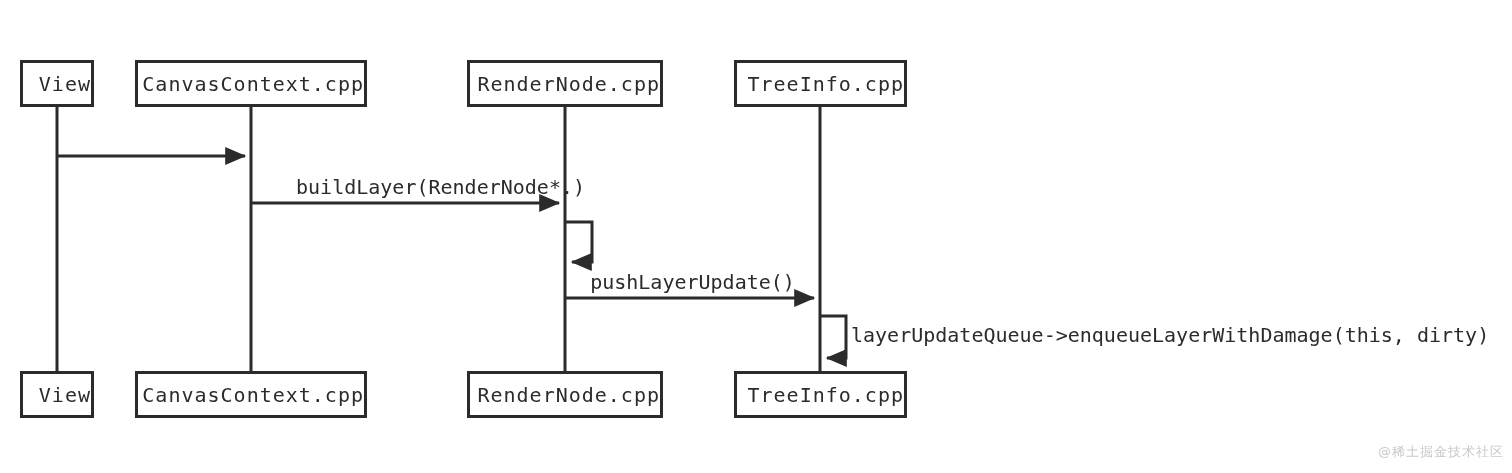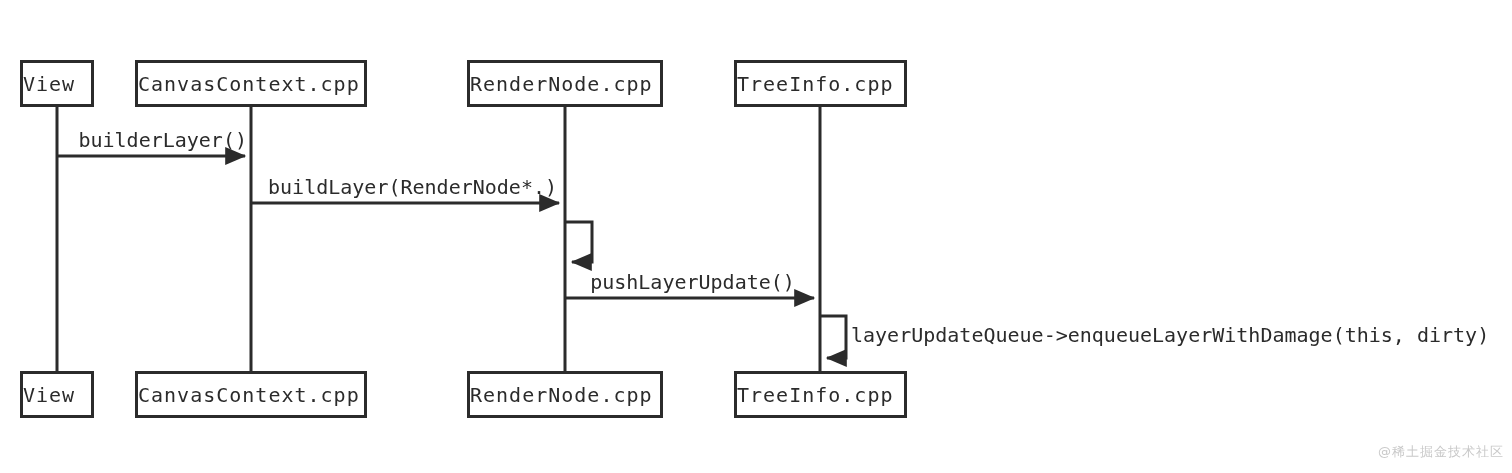--- a/index.html
+++ b/index.html
@@ -21,21 +21,21 @@
     left: 0;
     top: 0;
   }
   .actor-box {
     position: absolute;
     height: 41px;
     border: 3px solid #2b2b2b;
     background: #ffffff;
     display: flex;
     align-items: center;
-    justify-content: flex-start;
+    justify-content: flex-end;
     font-size: 20px;
     letter-spacing: 1px;
     white-space: nowrap;
     box-sizing: content-box;
   }
   .msg-label {
     position: absolute;
     font-size: 20px;
     line-height: 24px;
     white-space: nowrap;
@@ -56,21 +56,21 @@
   .a1t { left: 135px; top: 60px;  width: 226px; }
   .a2t { left: 467px; top: 60px;  width: 190px; }
   .a3t { left: 734px; top: 60px;  width: 167px; }
   
   .a0b { left: 20px;  top: 371px; width: 68px;  }
   .a1b { left: 135px; top: 371px; width: 226px; }
   .a2b { left: 467px; top: 371px; width: 190px; }
   .a3b { left: 734px; top: 371px; width: 167px; }
   
   .m0 { left: 57px;  top: 128px; width: 190px; }
-  .m1 { left: 251px; top: 175px; width: 306px; }
+  .m1 { left: 251px; top: 175px; width: 306px; padding-left: 28px; }
   .m2 { left: 600px; top: 229px; }
   .m3 { left: 565px; top: 270px; width: 255px; }
   .m4 { left: 851px; top: 323px; }
 </style>
 </head>
 <body>
 
 <div class="diagram">
 
   <svg class="wires" width="1512" height="473" viewBox="0 0 1512 473">
@@ -115,19 +115,18 @@
   <div class="actor-box a1b">
     <span>CanvasContext.cpp</span>
   </div>
   <div class="actor-box a2b">
     <span>RenderNode.cpp</span>
   </div>
   <div class="actor-box a3b">
     <span>TreeInfo.cpp</span>
   </div>
 
-  <div class="msg-label align-right m0">builderLayer()</div>
   <div class="msg-label align-right m1">buildLayer(RenderNode*.)</div>
   <div class="msg-label align-center m3">pushLayerUpdate()</div>
   <div class="msg-label m4">layerUpdateQueue-&gt;enqueueLayerWithDamage(this, dirty)</div>
 
   <div class="watermark">@稀土掘金技术社区</div>
 </div>
 
 </body></html>

